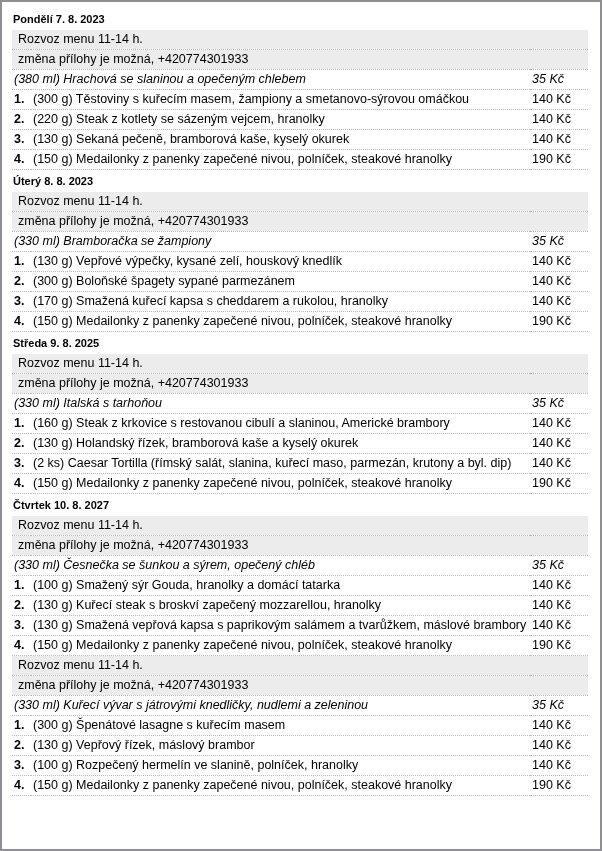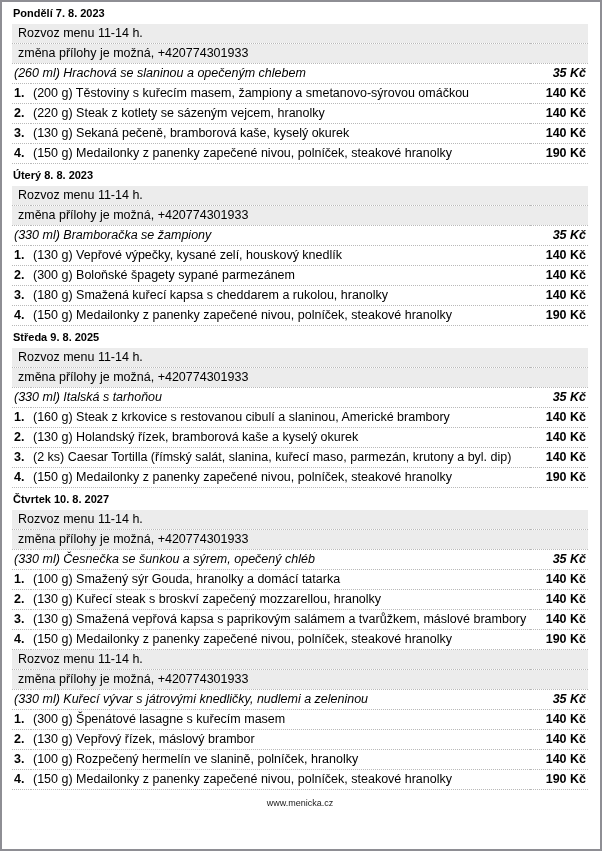--- a/index.html
+++ b/index.html
@@ -2,21 +2,21 @@
 <html lang="cs"><head>
 <meta charset="utf-8">
 <style>
   html, body { margin: 0; padding: 0; background: #ffffff; }
   .page {
     width: 602px;
     height: 851px;
     box-sizing: border-box;
     border: 2px solid #8e8e94;
     background: #ffffff;
-    padding: 0 12px 0 10px;
+    padding: 6px 12px 0 10px;
     font-family: "Liberation Sans", "DejaVu Sans", sans-serif;
     color: #000000;
     overflow: hidden;
   }
   .day-header {
     font-size: 11px;
     font-weight: bold;
     line-height: 13px;
     padding: 5px 0 4px 1px;
     color: #000000;
@@ -36,21 +36,21 @@
     vertical-align: top;
   }
   col.c-num   { width: 19px; }
   col.c-price { width: 58px; }
   tr.info td {
     background: #ececec;
     padding-left: 6px;
   }
   td.soup-name  { font-style: italic; }
   td.num        { font-weight: bold; padding-right: 0; }
-  td.price      { font-weight: bold; text-align: right; }
+  td.price      { font-weight: normal; }
   td.soup-price { font-style: italic; }
   .footer {
     text-align: center;
     font-size: 9px;
     line-height: 11px;
     padding-top: 8px;
     color: #1a1a1a;
   }
 </style>
 </head>
@@ -67,26 +67,26 @@
           <col class="c-price">
         </colgroup>
       <tbody>
         <tr class="info">
           <td colspan="3">Rozvoz menu 11-14 h.</td>
         </tr>
         <tr class="info">
           <td colspan="3">změna přílohy je možná, +420774301933</td>
         </tr>
         <tr class="soup">
-          <td colspan="2" class="soup-name">(260 ml) Hrachová se slaninou a opečeným chlebem</td>
-          <td class="price soup-price">35 Kč</td>
-        </tr>
-        <tr class="item">
-          <td class="num">1.</td>
-          <td class="name">(200 g) Těstoviny s kuřecím masem, žampiony a smetanovo-sýrovou omáčkou</td>
+          <td colspan="2" class="soup-name">(380 ml) Hrachová se slaninou a opečeným chlebem</td>
+          <td class="price soup-price">35 Kč</td>
+        </tr>
+        <tr class="item">
+          <td class="num">1.</td>
+          <td class="name">(300 g) Těstoviny s kuřecím masem, žampiony a smetanovo-sýrovou omáčkou</td>
           <td class="price">140 Kč</td>
         </tr>
         <tr class="item">
           <td class="num">2.</td>
           <td class="name">(220 g) Steak z kotlety se sázeným vejcem, hranolky</td>
           <td class="price">140 Kč</td>
         </tr>
         <tr class="item">
           <td class="num">3.</td>
           <td class="name">(130 g) Sekaná pečeně, bramborová kaše, kyselý okurek</td>
@@ -125,21 +125,21 @@
           <td class="name">(130 g) Vepřové výpečky, kysané zelí, houskový knedlík</td>
           <td class="price">140 Kč</td>
         </tr>
         <tr class="item">
           <td class="num">2.</td>
           <td class="name">(300 g) Boloňské špagety sypané parmezánem</td>
           <td class="price">140 Kč</td>
         </tr>
         <tr class="item">
           <td class="num">3.</td>
-          <td class="name">(180 g) Smažená kuřecí kapsa s cheddarem a rukolou, hranolky</td>
+          <td class="name">(170 g) Smažená kuřecí kapsa s cheddarem a rukolou, hranolky</td>
           <td class="price">140 Kč</td>
         </tr>
         <tr class="item">
           <td class="num">4.</td>
           <td class="name">(150 g) Medailonky z panenky zapečené nivou, polníček, steakové hranolky</td>
           <td class="price">190 Kč</td>
         </tr>
       </tbody>
     </table>
   </section>
@@ -265,15 +265,14 @@
         </tr>
         <tr class="item">
           <td class="num">4.</td>
           <td class="name">(150 g) Medailonky z panenky zapečené nivou, polníček, steakové hranolky</td>
           <td class="price">190 Kč</td>
         </tr>
       </tbody>
     </table>
   </section>
 
-  <div class="footer">www.menicka.cz</div>
 
 </div>
 
 </body></html>

